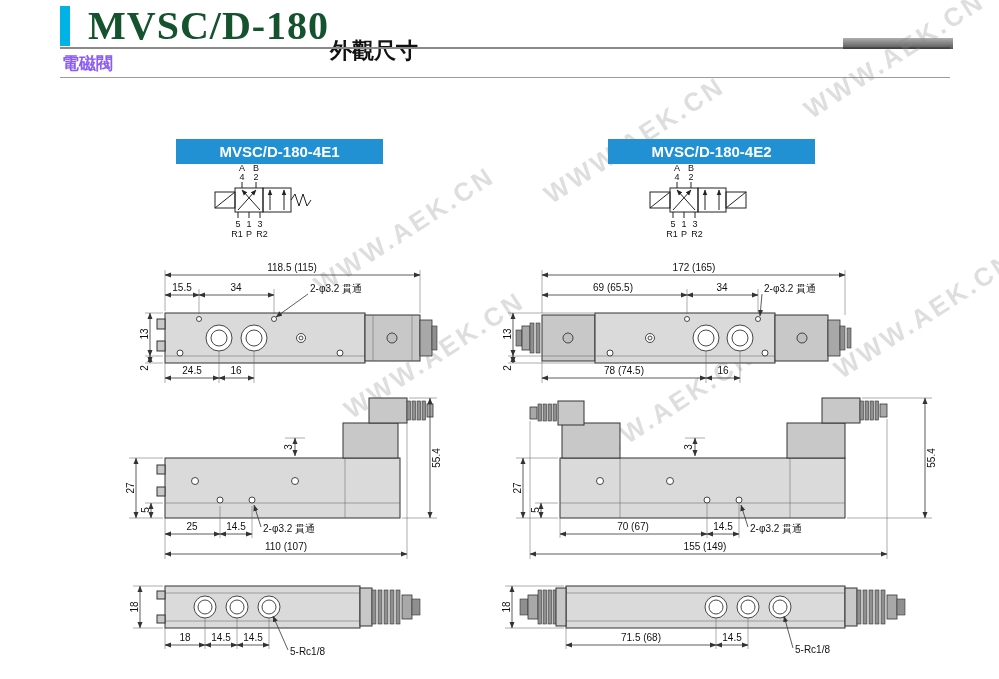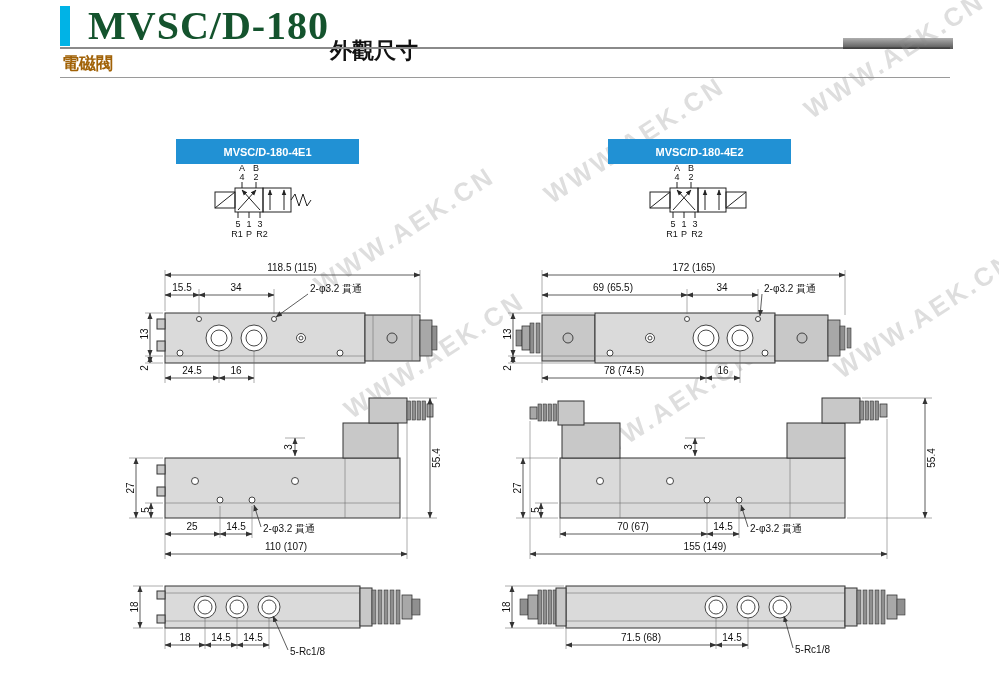--- a/index.html
+++ b/index.html
@@ -5,24 +5,24 @@
   html,body{margin:0;padding:0;}
   .page{position:relative;width:999px;height:679px;background:#ffffff;overflow:hidden;
         font-family:"Liberation Sans",sans-serif;}
   .accent-bar{position:absolute;left:60px;top:6px;width:10px;height:40px;background:#00b3e6;}
   .title{position:absolute;left:88px;top:2px;font-family:"Liberation Serif",serif;
          font-weight:700;font-size:40px;color:#14532d;letter-spacing:1px;}
   .subtitle{position:absolute;left:330px;top:14px;font-weight:700;font-size:22px;color:#111;margin-top:22px;}
   .rule1{position:absolute;left:60px;top:47px;width:890px;height:2px;background:#8a8a8a;}
   .shade{position:absolute;left:843px;top:38px;width:110px;height:11px;
          background:linear-gradient(to bottom,#9a9a9a,#2a2a2a);opacity:.8;}
-  .section-label{position:absolute;left:62px;top:52px;font-weight:700;font-size:17px;color:#a16207;}
+  .section-label{position:absolute;left:62px;top:52px;font-weight:700;font-size:17px;color:#8b5cf6;}
   .rule2{position:absolute;left:60px;top:77px;width:890px;height:1px;background:#9a9a9a;}
-  .badge{position:absolute;width:183px;height:25px;background:#2191d4;color:#fff;
-         font-weight:700;font-size:11px;display:flex;align-items:center;justify-content:center;}
+  .badge{position:absolute;width:207px;height:25px;background:#2191d4;color:#fff;
+         font-weight:700;font-size:15px;display:flex;align-items:center;justify-content:center;}
   .badge-left{left:176px;top:139px;}
   .badge-right{left:608px;top:139px;}
   .wm{position:absolute;font-weight:700;font-size:26px;letter-spacing:3px;white-space:nowrap;
       color:rgba(135,135,135,0.28);transform:rotate(-33deg);pointer-events:none;}
   .drw{position:absolute;}
   svg .body{fill:#dadada;stroke:#333;stroke-width:1;}
   svg .block{fill:#c8c8c8;stroke:#333;stroke-width:1;}
   svg .dark{fill:#a8a8a8;stroke:#333;stroke-width:.8;}
   svg .rib{fill:#8f8f8f;stroke:#333;stroke-width:.6;}
   svg .hole{fill:#fff;stroke:#333;stroke-width:.9;}

